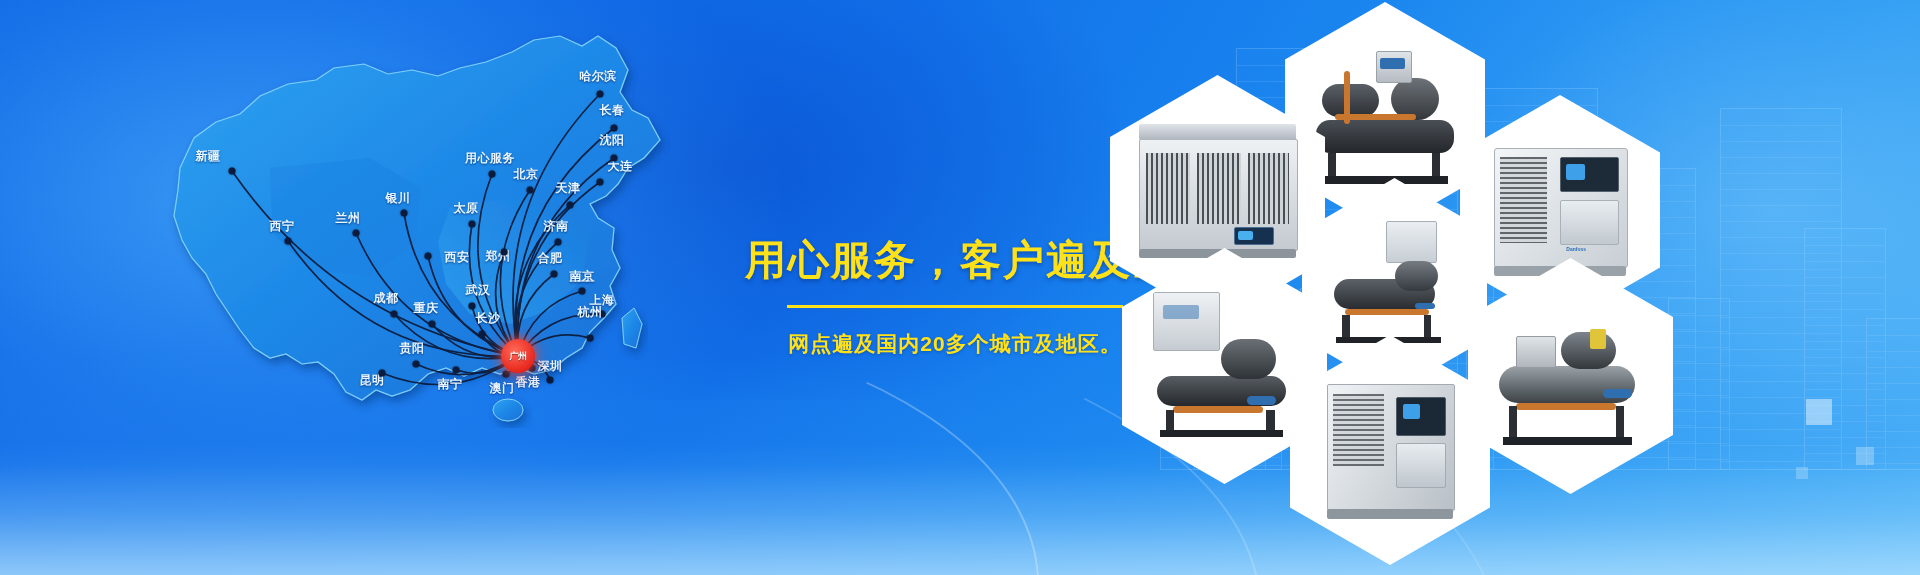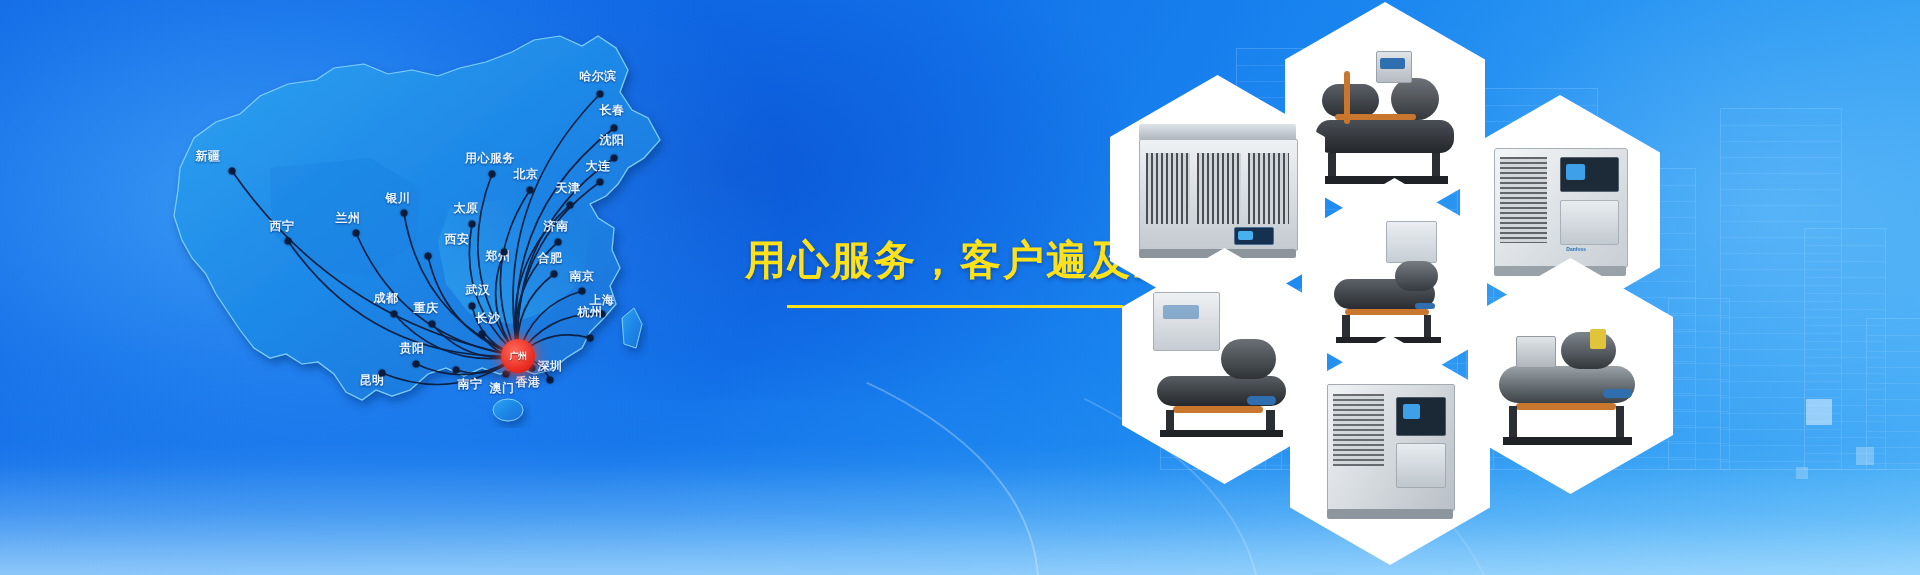--- a/index.html
+++ b/index.html
@@ -415,75 +415,76 @@
         <div class="city" style="left: 228px; top: 200px;">兰州</div>
         <div class="dot" style="left: 236px; top: 215px;"></div>
         <div class="city" style="left: 278px; top: 180px;">银川</div>
         <div class="dot" style="left: 284px; top: 195px;"></div>
         <div class="city" style="left: 370px; top: 140px;">用心服务</div>
         <div class="dot" style="left: 372px; top: 156px;"></div>
         <div class="city" style="left: 406px; top: 156px;">北京</div>
         <div class="dot" style="left: 410px; top: 172px;"></div>
         <div class="city" style="left: 448px; top: 170px;">天津</div>
         <div class="dot" style="left: 450px; top: 187px;"></div>
-        <div class="city" style="left: 478px; top: 148px;">大连</div>
+        <div class="city" style="left: 500px; top: 148px;">大连</div>
         <div class="dot" style="left: 480px; top: 164px;"></div>
         <div class="city" style="left: 478px; top: 58px;">哈尔滨</div>
         <div class="dot" style="left: 480px; top: 76px;"></div>
         <div class="city" style="left: 492px; top: 92px;">长春</div>
         <div class="dot" style="left: 494px; top: 110px;"></div>
         <div class="city" style="left: 492px; top: 122px;">沈阳</div>
         <div class="dot" style="left: 494px; top: 140px;"></div>
         <div class="city" style="left: 346px; top: 190px;">太原</div>
         <div class="dot" style="left: 352px; top: 206px;"></div>
-        <div class="city" style="left: 300px; top: 221px; margin-left: 37px;">西安</div>
+        <div class="city" style="left: 300px; top: 239px; margin-left: 37px;">西安</div>
         <div class="dot" style="left: 308px; top: 238px;"></div>
         <div class="city" style="left: 378px; top: 218px; margin-top: 20px;">郑州</div>
         <div class="dot" style="left: 384px; top: 234px;"></div>
         <div class="city" style="left: 436px; top: 208px;">济南</div>
         <div class="dot" style="left: 438px; top: 224px;"></div>
         <div class="city" style="left: 430px; top: 240px;">合肥</div>
         <div class="dot" style="left: 434px; top: 256px;"></div>
-        <div class="city" style="left: 462px; top: 258px;">南京</div>
+        <div class="city" style="left: 462px; top: 258px; text-decoration: underline;">南京</div>
         <div class="dot" style="left: 462px; top: 273px;"></div>
         <div class="city" style="left: 482px; top: 282px;">上海</div>
         <div class="dot" style="left: 482px; top: 296px;"></div>
         <div class="city" style="left: 470px; top: 294px; font-family: Liberation Serif, serif;">杭州</div>
         <div class="dot" style="left: 470px; top: 320px;"></div>
         <div class="city" style="left: 358px; top: 272px;">武汉</div>
         <div class="dot" style="left: 352px; top: 288px;"></div>
         <div class="city" style="left: 368px; top: 300px;">长沙</div>
         <div class="dot" style="left: 362px; top: 316px;"></div>
         <div class="city" style="left: 266px; top: 280px;">成都</div>
         <div class="dot" style="left: 274px; top: 296px;"></div>
         <div class="city" style="left: 306px; top: 290px;">重庆</div>
         <div class="dot" style="left: 312px; top: 306px;"></div>
         <div class="city" style="left: 292px; top: 330px;">贵阳</div>
         <div class="dot" style="left: 296px; top: 346px;"></div>
         <div class="city" style="left: 252px; top: 362px;">昆明</div>
         <div class="dot" style="left: 262px; top: 355px;"></div>
-        <div class="city" style="left: 330px; top: 366px; margin-left: 20px;">南宁</div>
+        <div class="city" style="left: 330px; top: 366px;">南宁</div>
         <div class="dot" style="left: 336px; top: 352px;"></div>
         <div class="city" style="left: 382px; top: 370px;">澳门</div>
         <div class="dot" style="left: 386px; top: 356px;"></div>
         <div class="city" style="left: 408px; top: 364px;">香港</div>
         <div class="dot" style="left: 412px; top: 350px;"></div>
         <div class="city" style="left: 430px; top: 348px;">深圳</div>
         <div class="dot" style="left: 430px; top: 362px;"></div>
       </div>
 
     <div class="hub" id="hub" style="left: 398px; top: 338px;">
       <div class="hb"></div>
       <div class="ht">广州</div>
     </div>
   </div>
 
   <div class="copy">
     <div class="headline">用心服务，客户遍及全国</div>
     <div class="rule"></div>
+    <div class="sub">网点遍及国内20多个城市及地区。</div>
   </div>
 
   <div class="hexes">
 
     <div class="hex" style="--w:200px;--h:230px;left:135px;top:12px;">
       <div class="inner">
         <div class="ph">
           <div class="m-body" style="left:6%;top:52%;width:88%;height:20%;background:linear-gradient(to bottom,#4a4f56,#23262a);border-radius:14px;"></div>
           <div class="cyl" style="left:10%;top:30%;width:36%;height:20%;background:linear-gradient(to bottom,#5a5f66,#2c3034);"></div>
           <div class="cyl" style="left:54%;top:26%;width:30%;height:26%;background:linear-gradient(to bottom,#6d7278,#34383c);"></div>

